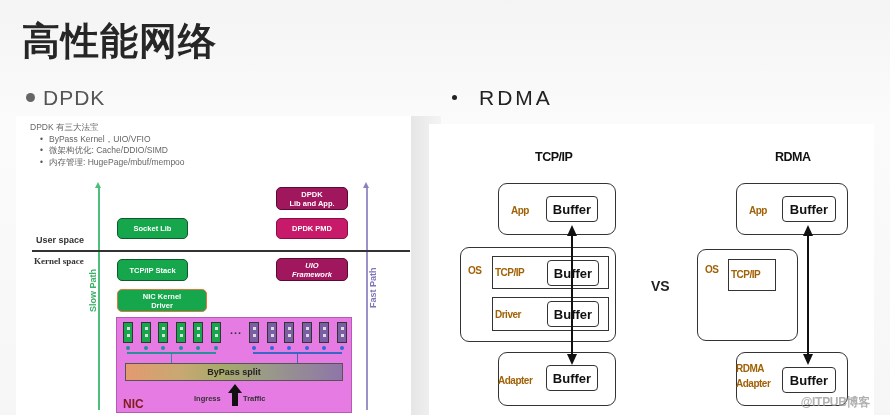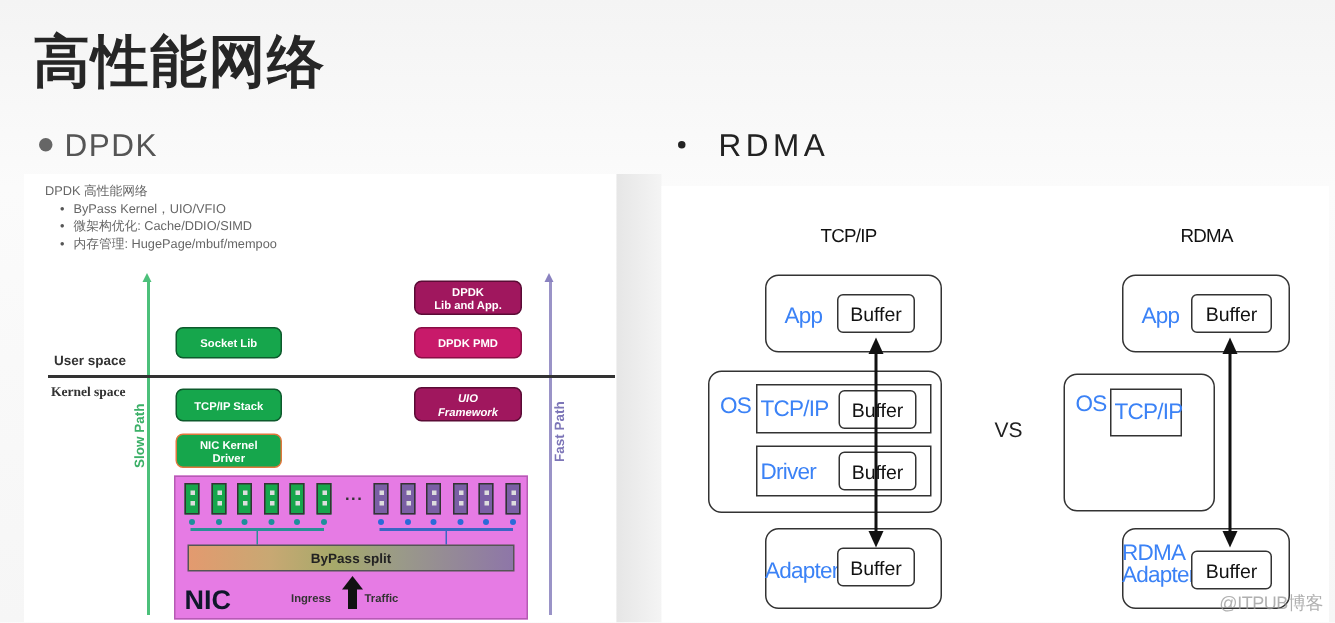--- a/index.html
+++ b/index.html
@@ -49,21 +49,21 @@
   }
   .blk.green { background: #16a64c; border: 1.5px solid #0d5a2c; }
   .blk.green.orange-b { border-color: #e0773c; }
   .blk.purple { background: #a0175e; border: 1.5px solid #5a0b35; }
   .blk.pink { background: #c81a6a; border: 1.5px solid #8a0d45; }
 
   .nic {
     position: absolute; left: 100px; top: 201px; width: 236px; height: 96px;
     background: #e67be4; border: 1px solid #b65bb4;
   }
-  .nic-label { position: absolute; left: 6px; bottom: 1px; color: #0f172a; font-weight: bold; font-size: 18px; }
+  .nic-label { position: absolute; left: 6px; bottom: 1px; color: #7f1d1d; font-weight: bold; font-size: 12px; }
   .queue { position: absolute; top: 4px; width: 10px; height: 21px; border: 1px solid #333; }
   .queue.g { background: #16a64c; }
   .queue.p { background: #7a5fa5; }
   .queue i { position: absolute; left: 3px; width: 3px; height: 3px; background: #ddd; }
   .queue i.a { top: 4px; } .queue i.b { top: 11px; }
   .qdot { position: absolute; top: 28px; width: 4px; height: 4px; border-radius: 50%; }
   .qbus { position: absolute; height: 1.5px; }
   .qstem { position: absolute; width: 1.5px; }
   .ellipsis { position: absolute; left: 113px; top: 6px; font-size: 11px; color: #333; font-weight: bold; letter-spacing: 1px; }
   .split {
@@ -71,48 +71,48 @@
     background: linear-gradient(90deg, #e39a6f 0%, #c8a873 25%, #a6a96a 45%, #9a9a88 65%, #8e76a8 100%);
     border: 1px solid #555; font-size: 9px; font-weight: bold; color: #222;
     display: flex; align-items: center; justify-content: center;
   }
   .ingress { position: absolute; top: 278px; font-size: 7.5px; font-weight: bold; color: #333; }
   .ing-arrow { position: absolute; left: 212px; top: 268px; width: 0; height: 0; border-left: 7px solid transparent; border-right: 7px solid transparent; border-bottom: 9px solid #111; }
   .ing-shaft { position: absolute; left: 216px; top: 276px; width: 6px; height: 14px; background: #111; }
 
   
   .rdma-panel {
-    position: absolute; left: 441px; top: 124px; width: 445px; height: 291px; background: #fff;
+    position: absolute; left: 429px; top: 124px; width: 445px; height: 291px; background: #fff; font-weight: bold;
   }
   .col-title { position: absolute; font-size: 12.5px; color: #111; letter-spacing: -0.5px; }
   .rbox { position: absolute; border: 1.3px solid #333; border-radius: 9px; background: #fff; }
   .sbox { position: absolute; border: 1.3px solid #333; }
   .buf { position: absolute; border: 1.3px solid #333; border-radius: 4px; background: #fff; font-size: 13px; color: #111; display: flex; align-items: center; justify-content: center; }
-  .lbl { position: absolute; font-size: 15px; color: #3b82f6; letter-spacing: -0.5px; line-height: 15px; }
+  .lbl { position: absolute; font-size: 10px; color: #a16207; letter-spacing: -0.5px; line-height: 15px; }
   .vline { position: absolute; width: 2px; background: #111; }
   .ahead-up { position: absolute; width: 0; height: 0; border-left: 5px solid transparent; border-right: 5px solid transparent; border-bottom: 11px solid #111; }
   .ahead-down { position: absolute; width: 0; height: 0; border-left: 5px solid transparent; border-right: 5px solid transparent; border-top: 11px solid #111; }
   .vs { position: absolute; left: 222px; top: 154px; font-size: 14px; color: #222; }
   .watermark { position: absolute; right: 4px; bottom: 4px; font-size: 12px; color: rgba(150,150,150,0.75); letter-spacing: -0.3px; }
 </style>
 </head>
 <body>
 
 <div class="title">高性能网络</div>
 
 <div class="bullet-heading" id="h-dpdk">
   <span class="dot"></span><span>DPDK</span>
 </div>
 <div class="bullet-heading" id="h-rdma">
   <span class="dot"></span><span>RDMA</span>
 </div>
 
 <div class="dpdk-panel">
   <div class="intro">
-    <div>DPDK 高性能网络</div>
+    <div>DPDK 有三大法宝</div>
     <ul>
       <li>ByPass Kernel，UIO/VFIO</li>
       <li>微架构优化: Cache/DDIO/SIMD</li>
       <li>内存管理: HugePage/mbuf/mempoo</li>
     </ul>
   </div>
 
   <div class="vpath" style="left:82px; top:72px; height:222px; background:#4cc07a;">
     <div class="arrow" style="border-bottom:6px solid #4cc07a;"></div>
   </div>
@@ -122,21 +122,21 @@
     <div class="arrow" style="border-bottom:6px solid #8a82c0;"></div>
   </div>
   <div class="path-label" style="left:352px; top:192px; color:#7d76b8;">Fast Path</div>
 
   <div class="space-label" style="left:20px; top:119px;">User space</div>
   <div class="divider" style="top:134px;"></div>
   <div class="space-label" style="left:18px; top:140px;font-family:Liberation Serif, serif;">Kernel space</div>
 
   <div class="blk green" style="left:101px; top:102px; width:71px; height:21px;">Socket Lib</div>
   <div class="blk green" style="left:101px; top:143px; width:71px; height:22px;">TCP/IP Stack</div>
-  <div class="blk green orange-b" style="left:101px; top:173px; width:71px; height:23px;">NIC Kernel
+  <div class="blk green orange-b" style="left:101px; top:173px; width:90px; height:23px;">NIC Kernel
 Driver</div>
 
   <div class="blk purple" style="left:260px; top:71px; width:72px; height:23px;">DPDK
 Lib and App.</div>
   <div class="blk pink" style="left:260px; top:102px; width:72px; height:21px;">DPDK PMD</div>
   <div class="blk purple" style="left:260px; top:142px; width:72px; height:23px;font-style:italic;">UIO
 Framework</div>
 
   <div class="nic">
     <div id="queues">

